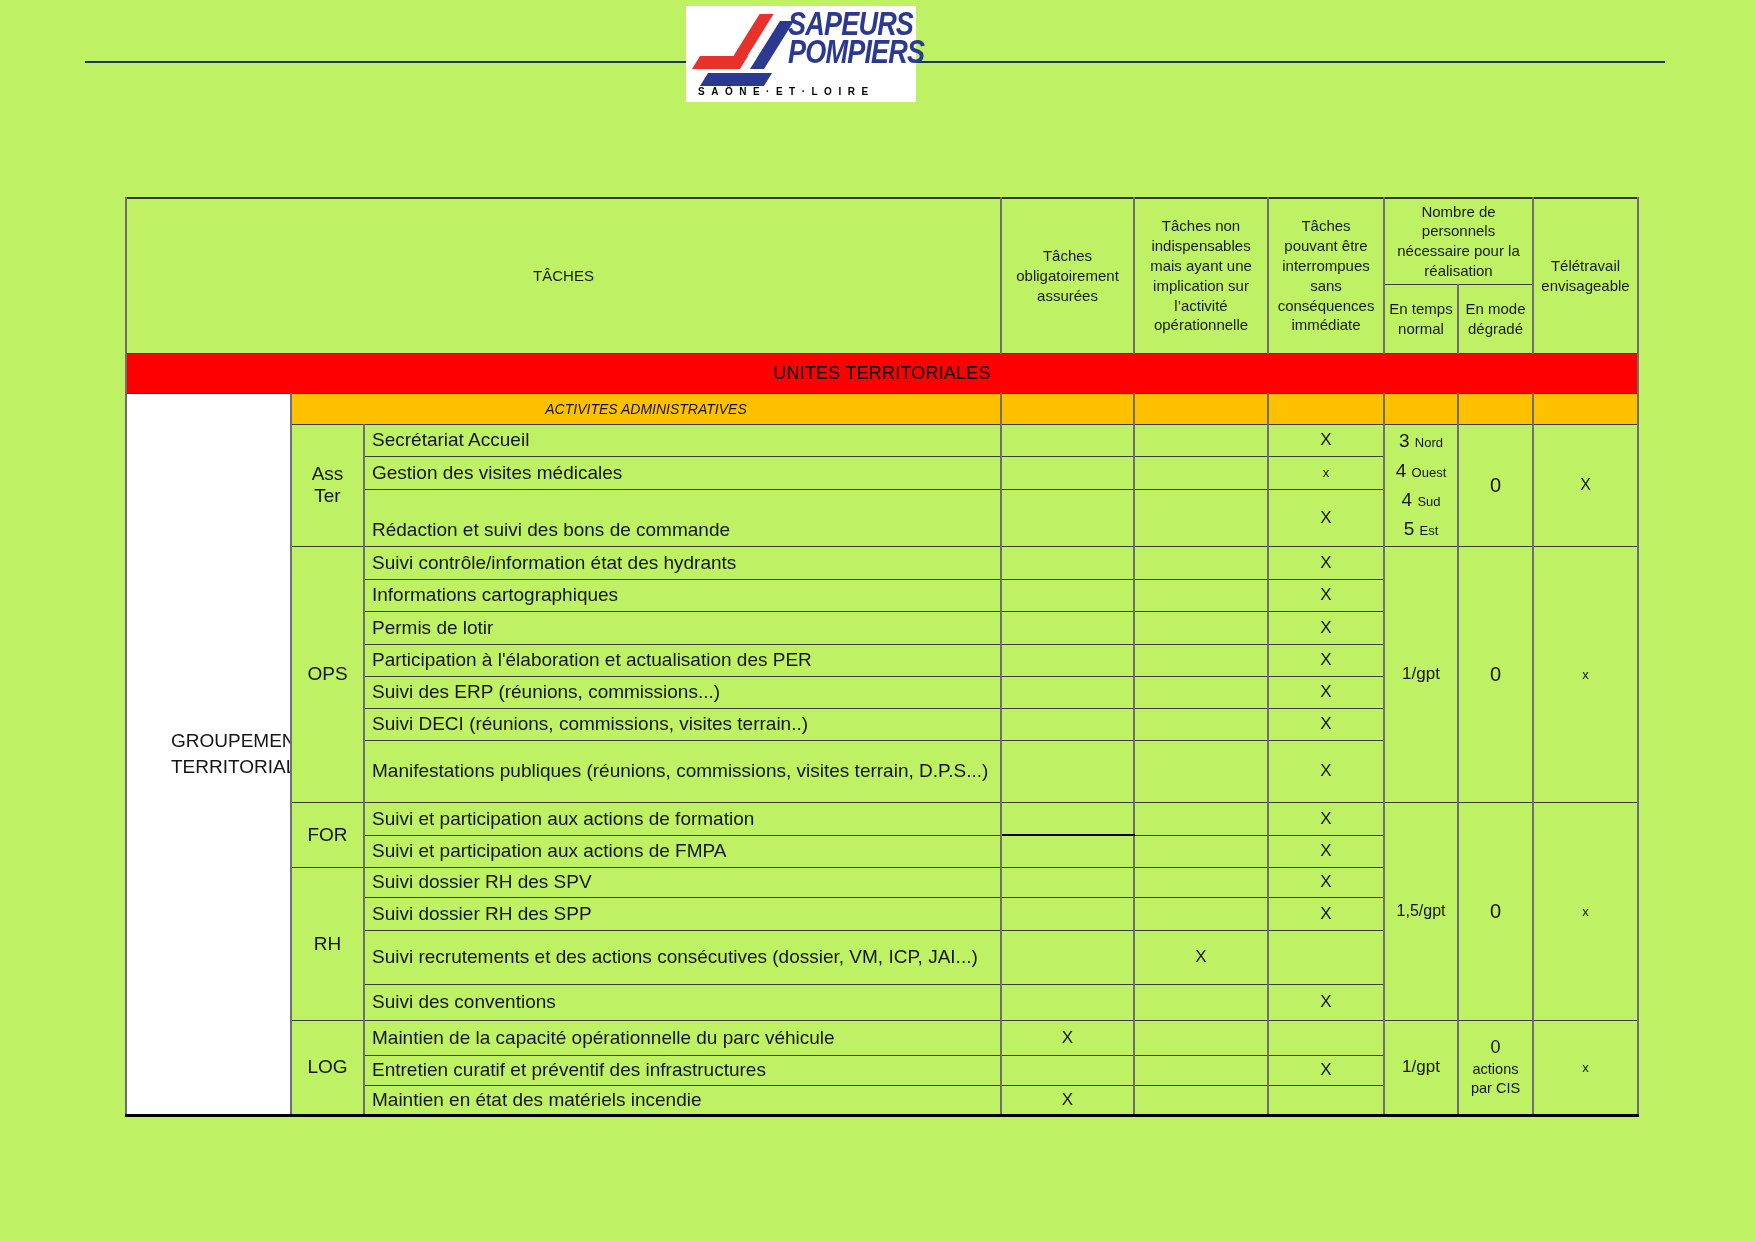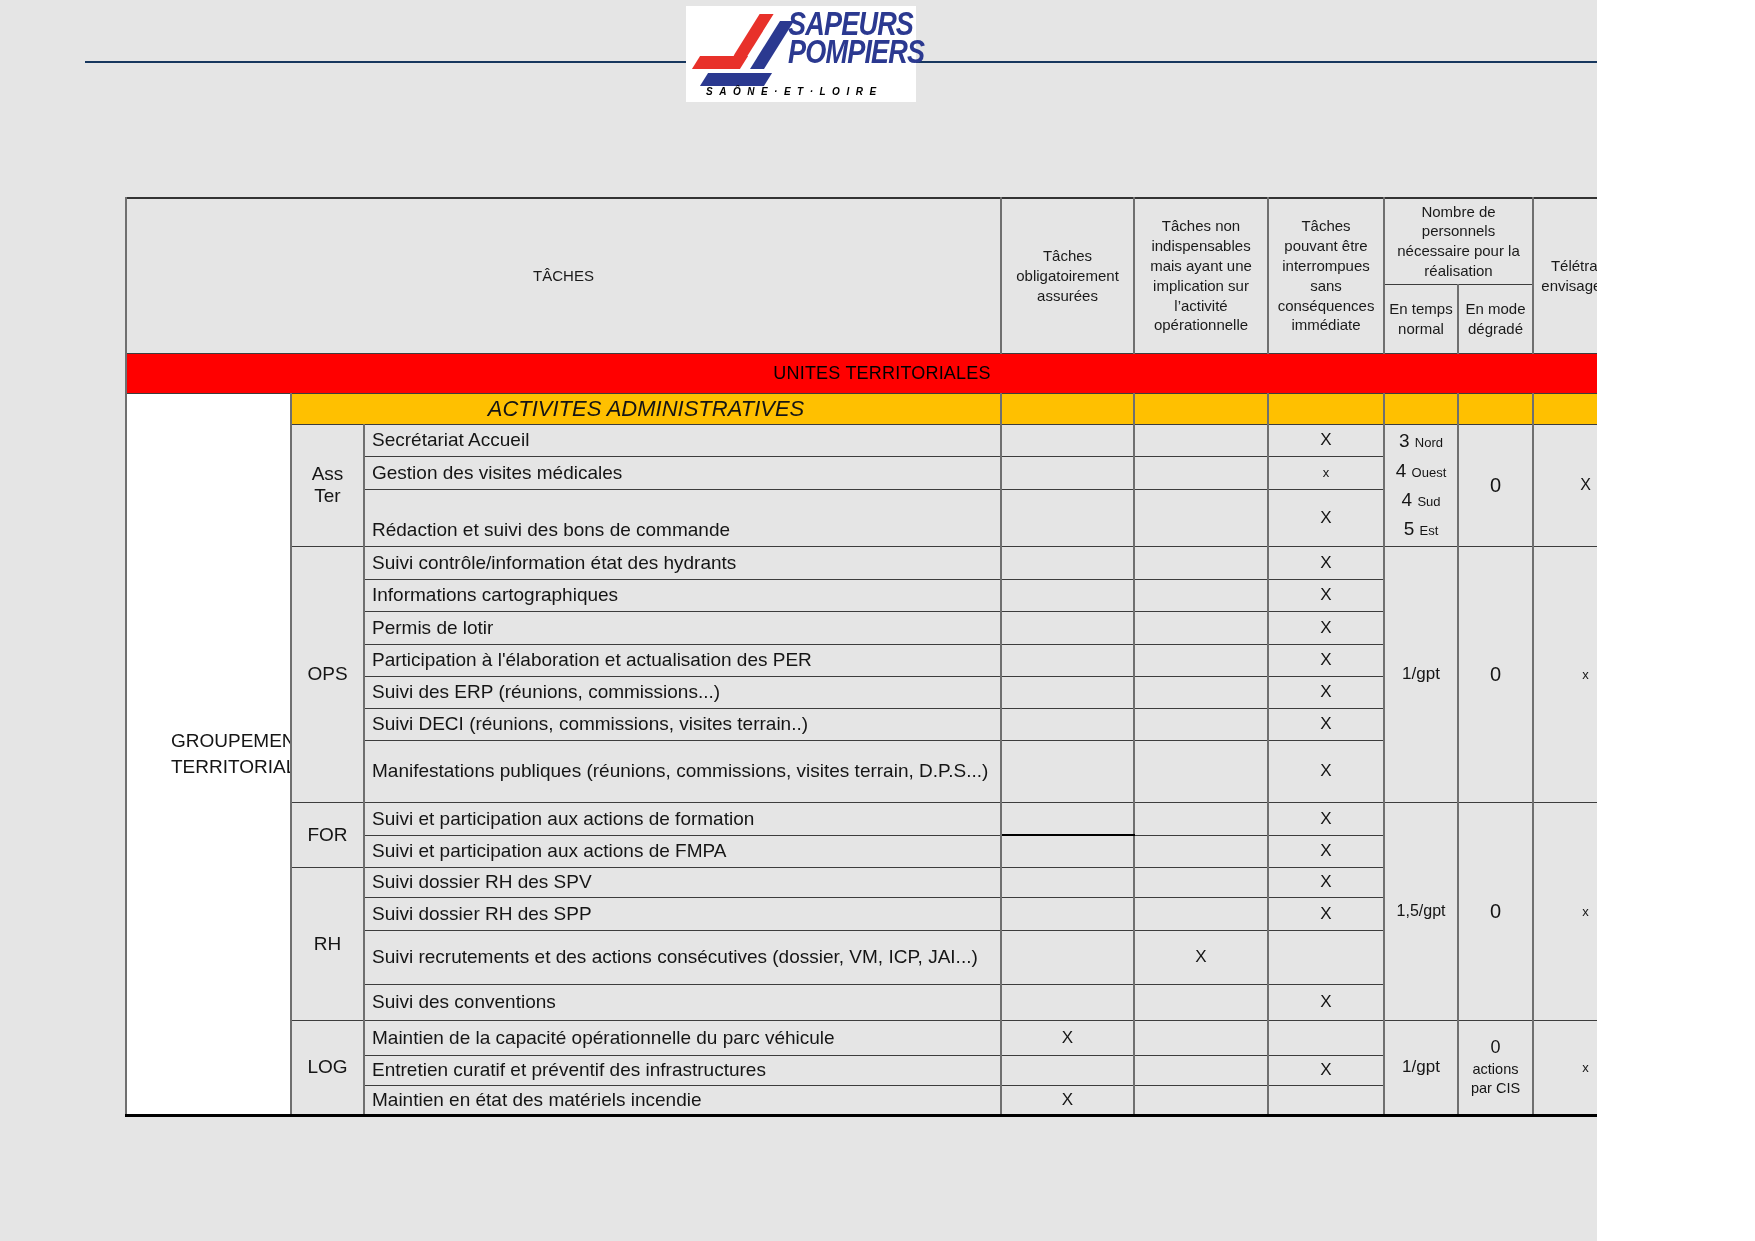--- a/index.html
+++ b/index.html
@@ -1,45 +1,45 @@
 <!DOCTYPE html>
 <html><head>
 <meta charset="utf-8">
 <style>
   html,body { margin:0; padding:0; background:#ffffff; }
   body { width:1755px; height:1241px; font-family:"Liberation Sans", sans-serif; }
-  .page { position:relative; width:1597px; height:1241px; overflow:hidden; background:#e5e5e5; }
+  .page { position:relative; width:1755px; height:1241px; overflow:hidden; background:#bef264; }
 
   
   .rule { position:absolute; left:85px; top:61px; width:1580px; height:2px; background:#17375e; }
   .logo { position:absolute; left:686px; top:6px; width:230px; height:96px; background:#fff; }
   .logo-mark { position:absolute; left:6px; top:8px; width:92px; height:78px; }
   .lm { position:absolute; transform:skewX(-32deg); }
   .lm.d1 { left:52px; top:0;  width:14px; height:50px; background:#e8312a; border-bottom-left-radius:10px; }
   .lm.d2 { left:73px; top:7px; width:14px; height:48px; background:#2b3990; }
   .lm.b1 { left:4px;  top:42px; width:48px; height:13px; background:#e8312a; }
   .lm.b2 { left:12px; top:59px; width:64px; height:13px; background:#2b3990; }
   .logo-text { position:absolute; left:102px; top:4px; color:#2b3990; font-style:italic; font-weight:bold;
                font-size:33px; line-height:0.84; letter-spacing:-1px; transform:scaleX(0.82); transform-origin:left top; white-space:nowrap; }
-  .logo-sub { position:absolute; left:20px; top:80px; font-size:10px; font-weight:bold; font-style:italic;
+  .logo-sub { position:absolute; left:12px; top:80px; font-size:10px; font-weight:bold; 
               letter-spacing:6.5px; color:#000; white-space:nowrap; }
 
   .title { position:absolute; left:148px; top:134px; font-size:27px; color:#2e86c5; white-space:nowrap; }
 
   
   .sheet { position:absolute; left:125px; top:197px; }
   table { border-collapse:collapse; table-layout:fixed; width:1512px;
           border:2px solid #333333; border-bottom:3px solid #000; }
   td { padding:0; vertical-align:middle; font-size:19px; color:#151515;
        border-top:1px solid #3d3d3d; border-bottom:1px solid #3d3d3d;
        border-left:2px solid #6f6f6f; border-right:2px solid #6f6f6f; overflow:hidden; }
   .hdr { text-align:center; font-size:15px; line-height:1.32; padding:2px 4px; color:#1a1a1a; }
   .banner-red td { background:#ff0000; text-align:center; font-size:18px; letter-spacing:0.2px; color:#000;margin-left:44px; }
   .yellow { background:#ffc000; }
-  .act { font-style:italic; font-size:22px; text-align:center; }
+  .act { font-style:italic; font-size:14px; text-align:center; }
   .gcell { background:#fff; }
   .gt { text-align:center; font-size:19px; line-height:1.35;padding-left:44px; }
   .code { text-align:center; font-size:19px; line-height:1.15; padding:0 8px; }
   .task { text-align:left; padding:1px 7px; line-height:1.25; }
   .task.bottom { vertical-align:bottom; padding-bottom:4px; }
   .mark { text-align:center; font-size:17px; }
   .mark.small { font-size:13px; }
   .mark.black-under { border-bottom:2px solid #000; }
   .num { text-align:center; line-height:1.55;margin-top:29px; }
   .num .n { font-size:19px; }

